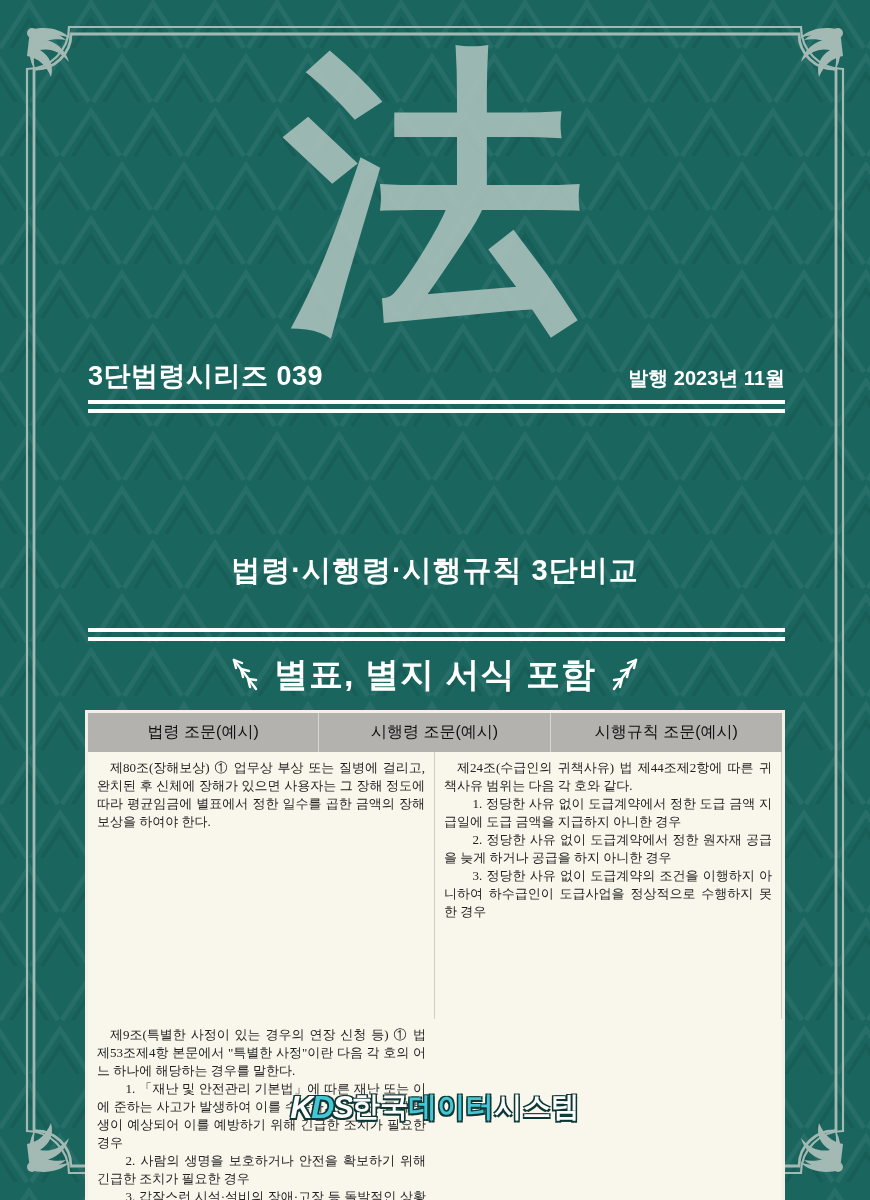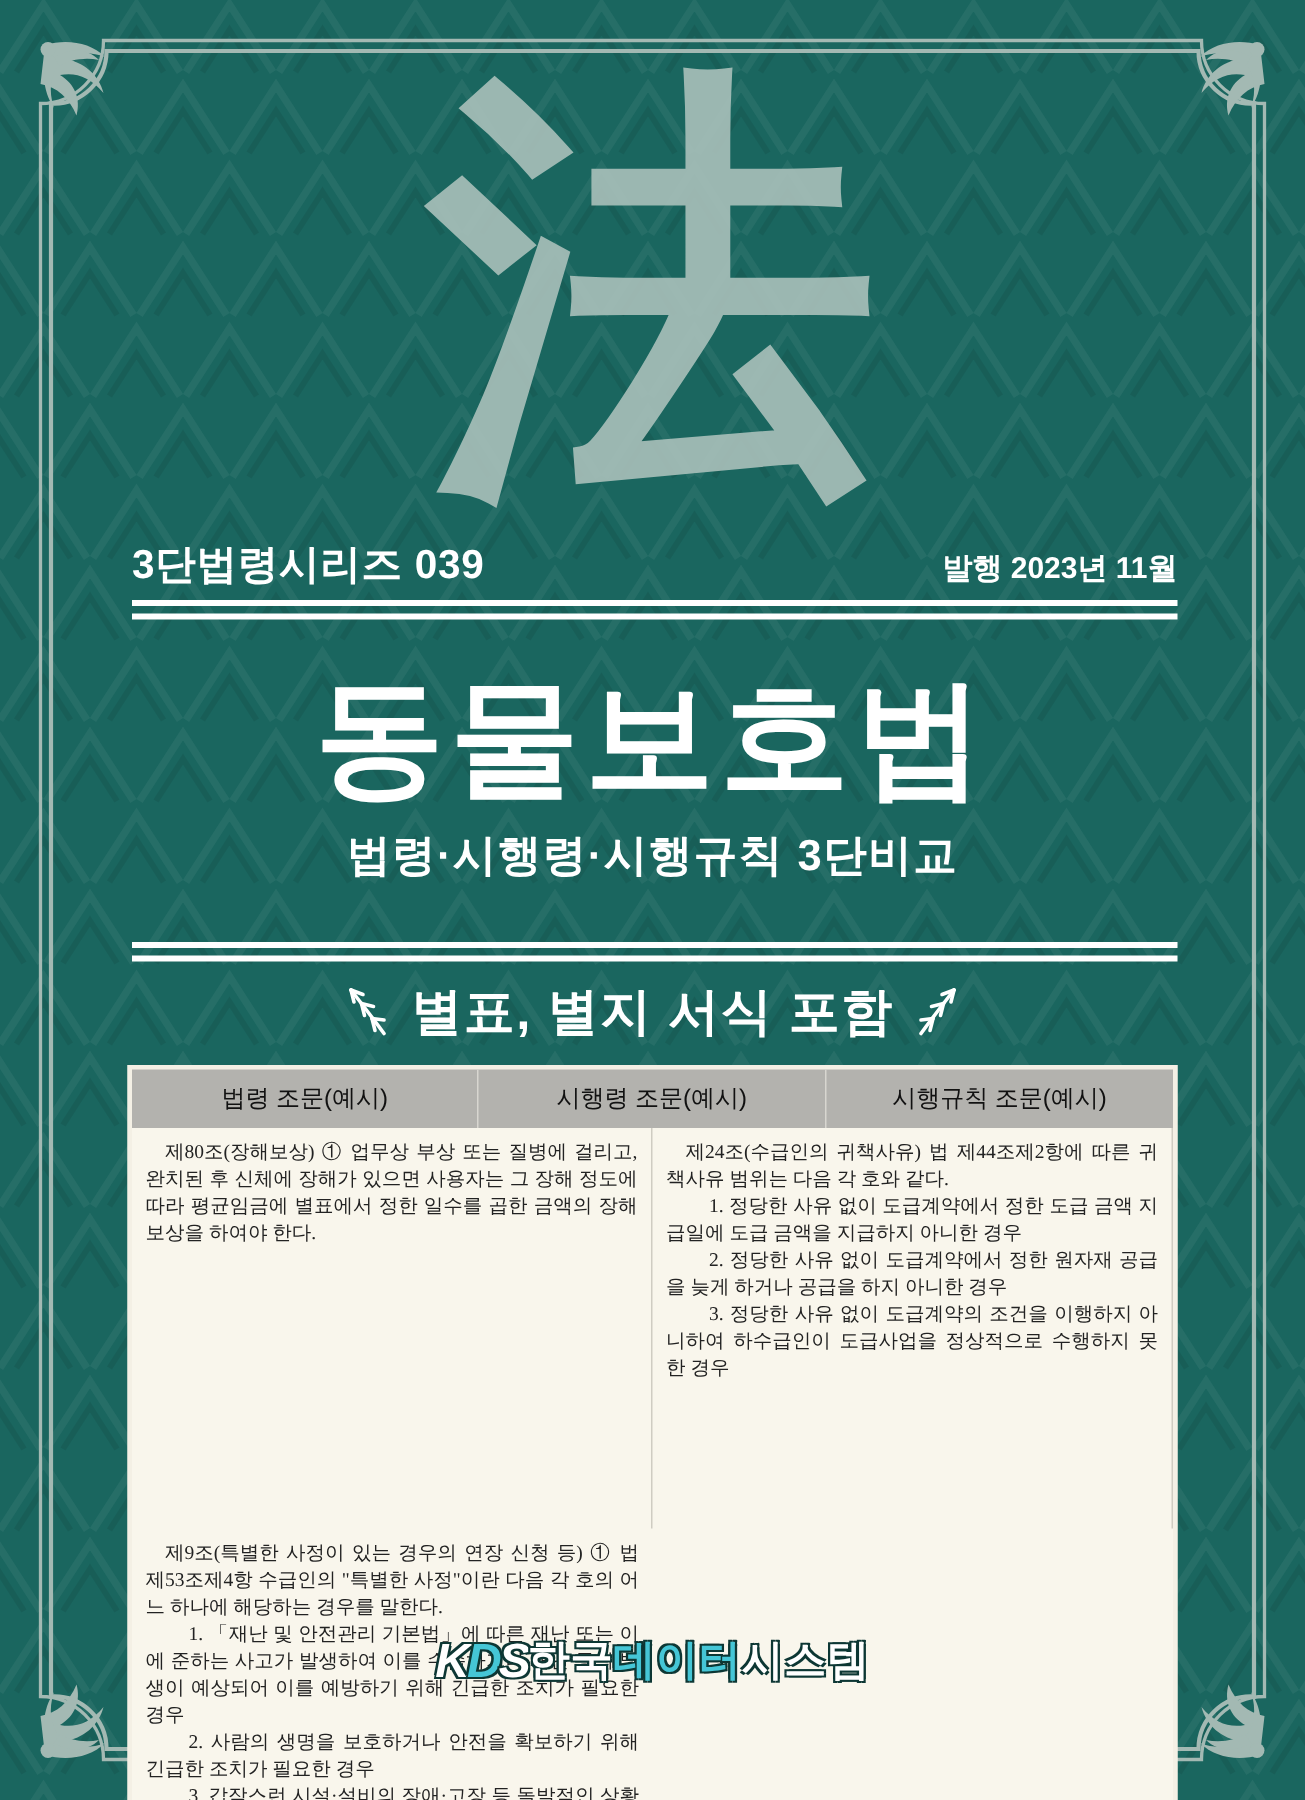--- a/index.html
+++ b/index.html
@@ -94,21 +94,20 @@
   <div class="meta-row">
     <span class="series">3단법령시리즈 039</span>
     <span class="issue">발행 2023년 11월</span>
   </div>
 
   <div class="rule rule1">
     <div class="bar"></div>
       <div class="bar"></div>
   </div>
 
-  <h1 class="title">동물보호법</h1>
   <h2 class="subtitle">법령·시행령·시행규칙 3단비교</h2>
 
   <div class="rule rule2">
     <div class="bar"></div>
       <div class="bar"></div>
   </div>
 
   <div class="banner">
     <svg class="sprig" viewBox="0 0 30 36">
       <g stroke="#fff" stroke-width="2.4" fill="none" stroke-linecap="round">
@@ -145,21 +144,21 @@
       <div class="td">
         <p class="ind1">제80조(장해보상) ①  업무상 부상 또는 질병에 걸리고, 완치된 후 신체에 장해가 있으면 사용자는 그 장해 정도에 따라 평균임금에 별표에서 정한 일수를 곱한 금액의 장해보상을 하여야 한다.</p>
       </div>
       <div class="td">
         <p class="ind1">제24조(수급인의 귀책사유) 법 제44조제2항에 따른 귀책사유 범위는 다음 각 호와 같다.</p>
         <p class="ind2">1.  정당한 사유 없이 도급계약에서 정한 도급 금액 지급일에 도급 금액을 지급하지 아니한 경우</p>
         <p class="ind2">2.  정당한 사유 없이 도급계약에서 정한 원자재 공급을 늦게 하거나 공급을 하지 아니한 경우</p>
         <p class="ind2">3.  정당한 사유 없이 도급계약의 조건을 이행하지 아니하여 하수급인이 도급사업을 정상적으로 수행하지 못한 경우</p>
       </div>
       <div class="td">
-        <p class="ind1">제9조(특별한 사정이 있는 경우의  연장 신청 등) ①  법 제53조제4항 수급인의 "특별한 사정"이란 다음 각 호의 어느 하나에 해당하는 경우를 말한다.</p>
+        <p class="ind1">제9조(특별한 사정이 있는 경우의  연장 신청 등) ①  법 제53조제4항 본문에서 "특별한 사정"이란 다음 각 호의 어느 하나에 해당하는 경우를 말한다.</p>
         <p class="ind2">1.  「재난 및 안전관리 기본법」에 따른 재난 또는 이에 준하는 사고가 발생하여 이를 수습하거나 재난 등의 발생이 예상되어 이를 예방하기 위해 긴급한 조치가 필요한 경우</p>
         <p class="ind2">2.  사람의 생명을 보호하거나 안전을 확보하기 위해 긴급한 조치가 필요한 경우</p>
         <p class="ind2">3.  갑작스런 시설·설비의 장애·고장 등 돌발적인 상황이 발생하여 이를 수습하기 위해 긴급한 조치가 필요한 경우</p>
       </div>
     </div>
   </div>
 
   <div class="footer-logo">
     <span class="logo-mark"><span>K</span><span class="d">D</span><span>S</span></span>
     <span class="logo-word"><span>한국</span><span class="cyan">데이터</span><span>시스템</span></span>

